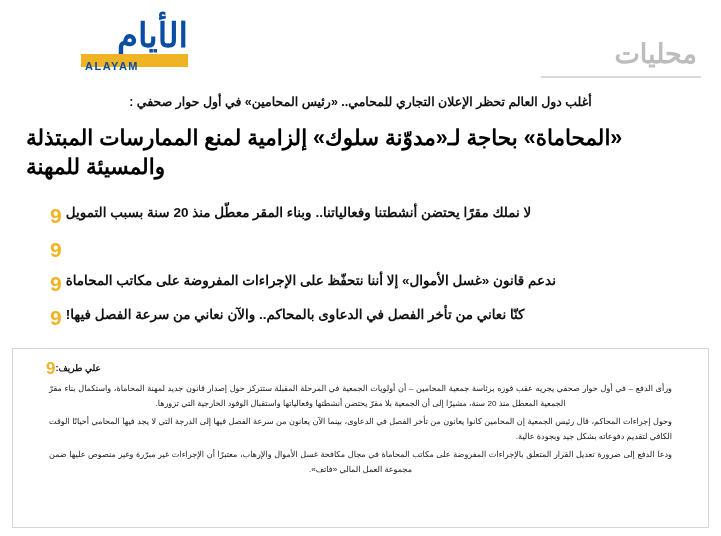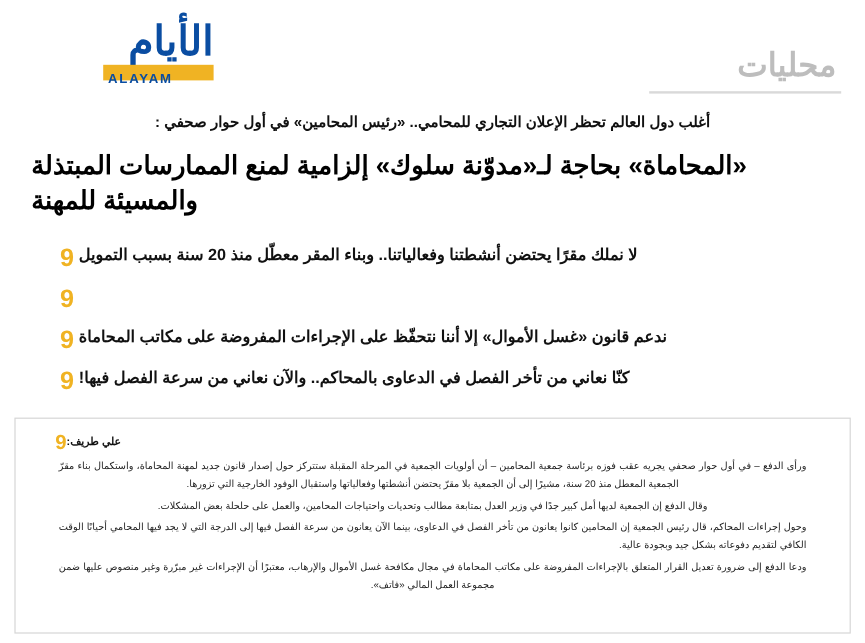--- a/index.html
+++ b/index.html
@@ -72,40 +72,40 @@
   }
   .issue-line-en {
     font-size: 8.5px;
     color: #333;
     direction: ltr;
     margin-top: 2px;
     white-space: nowrap;
   }
   .logo-wrap {
     position: absolute;
-    left: 18px;
+    left: 28px;
     top: 10px;
     width: 160px;
     height: 62px;
   }
   .logo-ar {
     position: absolute;
     right: 0;
     top: 8px;
     font-size: 34px;
     font-weight: bold;
     color: #0a4da2;
     line-height: 1;
     letter-spacing: -1px;
   }
   .logo-box {
     position: absolute;
     right: 0;
     top: 44px;
-    width: 92px;
+    width: 107px;
     height: 13px;
     background: #f0b323;
   }
   .logo-latin {
     position: absolute;
     left: 4px;
     top: 6px;
     font-size: 11px;
     font-weight: bold;
     color: #0a4da2;
@@ -245,19 +245,18 @@
     </div>
   </div>
 
   <div class="body-box">
     <div class="body-lead">
       <div class="body-lead-text">علي طريف:</div>
       <div class="bullet-mark">9</div>
     </div>
 
     <p class="para">ورأى الدفع – في أول حوار صحفي يجريه عقب فوزه برئاسة جمعية المحامين – أن أولويات الجمعية في المرحلة المقبلة ستتركز حول إصدار قانون جديد لمهنة المحاماة، واستكمال بناء مقرّ الجمعية المعطل منذ 20 سنة، مشيرًا إلى أن الجمعية بلا مقرّ يحتضن أنشطتها وفعالياتها واستقبال الوفود الخارجية التي تزورها.</p>
-    <p class="para">وقال الدفع إن الجمعية لديها أمل كبير جدًا في وزير العدل بمتابعة مطالب وتحديات واحتياجات المحامين، والعمل على حلحلة بعض المشكلات.</p>
     <p class="para last">وحول إجراءات المحاكم، قال رئيس الجمعية إن المحامين كانوا يعانون من تأخر الفصل في الدعاوى، بينما الآن يعانون من سرعة الفصل فيها إلى الدرجة التي لا يجد فيها المحامي أحيانًا الوقت الكافي لتقديم دفوعاته بشكل جيد وبجودة عالية.</p>
     <p class="para">ودعا الدفع إلى ضرورة تعديل القرار المتعلق بالإجراءات المفروضة على مكاتب المحاماة في مجال مكافحة غسل الأموال والإرهاب، معتبرًا أن الإجراءات غير مبرّرة وغير منصوص عليها ضمن مجموعة العمل المالي «فاتف».</p>
 
   </div>
 
 </div>
 
 </body></html>

